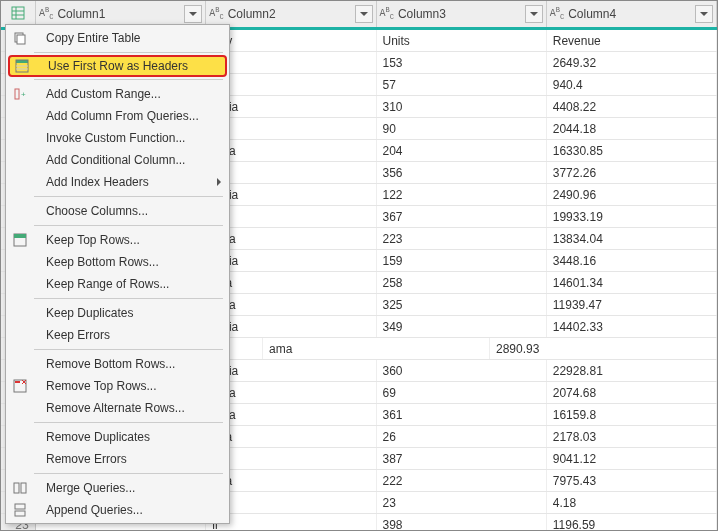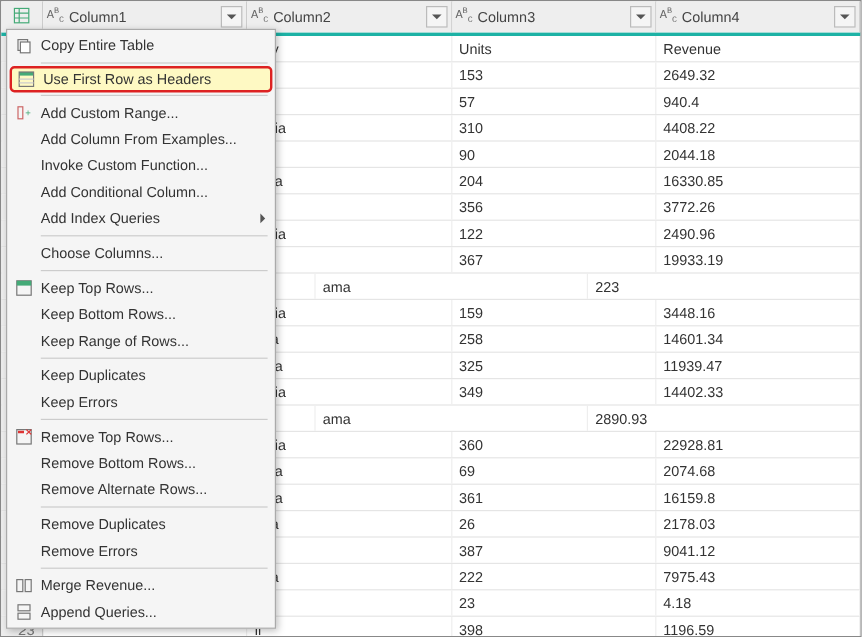--- a/index.html
+++ b/index.html
@@ -101,20 +101,21 @@
       box-shadow: 2px 2px 6px rgba(0,0,0,0.25);
       z-index: 10;
       padding: 2px 0;
     }
     .menu-item {
       display: flex;
       align-items: center;
       height: 22px;
       padding: 0 8px 0 4px;
       cursor: default;
+      gap: 12px;
     }
     .menu-icon {
       width: 20px;
       height: 18px;
       margin-right: 4px;
       display: flex;
       align-items: center;
       justify-content: center;
       flex-shrink: 0;
     }
@@ -125,21 +126,21 @@
       border-top: 4px solid transparent;
       border-bottom: 4px solid transparent;
       border-left: 4px solid #555;
     }
     .menu-sep {
       height: 1px;
       background: #ccc;
       margin: 3px 6px 3px 28px;
     }
     .highlighted {
-      background: #fef9c3;
+      background: #fde047;
       justify-content: center;
     }
     .red-box {
       border: 2px solid #d22;
       border-radius: 4px;
       margin: -1px 2px;
       padding-left:2px;
     }
     .table-body {
       position: relative;
@@ -251,20 +252,21 @@
       <div class="cell"></div>
       <div class="cell">il</div>
       <div class="cell">367</div>
       <div class="cell">19933.19</div>
     </div>
     <div class="data-row">
       <div class="row-num">10</div>
       <div class="cell"></div>
       <div class="cell">ama</div>
       <div class="cell">223</div>
+      <div class="cell">13834.04</div>
     </div>
     <div class="data-row">
       <div class="row-num">11</div>
       <div class="cell"></div>
       <div class="cell">mbia</div>
       <div class="cell">159</div>
       <div class="cell">3448.16</div>
     </div>
     <div class="data-row">
       <div class="row-num">12</div>
@@ -385,33 +387,33 @@
     <span class="menu-icon">
         <svg viewBox="0 0 14 14">
           <rect x="2" y="2" width="4" height="10" fill="none" stroke="#c66"></rect>
           <text x="8" y="10" font-size="8" fill="#4a7">+</text>
         </svg>
       </span>
     <span class="menu-label">Add Custom Range...</span>
   </div>
   <div class="menu-item">
     <span class="menu-icon"></span>
-    <span class="menu-label">Add Column From Examples...</span>
+    <span class="menu-label">Add Column From Queries...</span>
   </div>
   <div class="menu-item">
     <span class="menu-icon"></span>
     <span class="menu-label">Invoke Custom Function...</span>
   </div>
   <div class="menu-item">
     <span class="menu-icon"></span>
     <span class="menu-label">Add Conditional Column...</span>
   </div>
   <div class="menu-item">
     <span class="menu-icon"></span>
-    <span class="menu-label">Add Index Queries</span>
+    <span class="menu-label">Add Index Headers</span>
     <span class="menu-arrow"></span>
   </div>
   <div class="menu-sep"></div>
   <div class="menu-item">
     <span class="menu-icon"></span>
     <span class="menu-label">Choose Columns...</span>
   </div>
   <div class="menu-sep"></div>
   <div class="menu-item">
     <span class="menu-icon">
@@ -433,57 +435,57 @@
   <div class="menu-sep"></div>
   <div class="menu-item">
     <span class="menu-icon"></span>
     <span class="menu-label">Keep Duplicates</span>
   </div>
   <div class="menu-item">
     <span class="menu-icon"></span>
     <span class="menu-label">Keep Errors</span>
   </div>
   <div class="menu-sep"></div>
+  <div class="menu-item">
+    <span class="menu-icon"></span>
+    <span class="menu-label">Remove Bottom Rows...</span>
+  </div>
   <div class="menu-item">
     <span class="menu-icon">
         <svg viewBox="0 0 14 14">
           <rect x="1" y="1" width="12" height="12" fill="none" stroke="#777"></rect>
           <line x1="2" y1="3" x2="7" y2="3" stroke="#d33" stroke-width="2"></line>
           <line x1="9" y1="1" x2="13" y2="5" stroke="#d33"></line>
           <line x1="13" y1="1" x2="9" y2="5" stroke="#d33"></line>
         </svg>
       </span>
     <span class="menu-label">Remove Top Rows...</span>
   </div>
   <div class="menu-item">
     <span class="menu-icon"></span>
-    <span class="menu-label">Remove Bottom Rows...</span>
-  </div>
-  <div class="menu-item">
-    <span class="menu-icon"></span>
     <span class="menu-label">Remove Alternate Rows...</span>
   </div>
   <div class="menu-sep"></div>
   <div class="menu-item">
     <span class="menu-icon"></span>
     <span class="menu-label">Remove Duplicates</span>
   </div>
   <div class="menu-item">
     <span class="menu-icon"></span>
     <span class="menu-label">Remove Errors</span>
   </div>
   <div class="menu-sep"></div>
   <div class="menu-item">
     <span class="menu-icon">
         <svg viewBox="0 0 14 14">
           <rect x="1" y="2" width="5" height="10" fill="none" stroke="#777"></rect>
           <rect x="8" y="2" width="5" height="10" fill="none" stroke="#777"></rect>
         </svg>
       </span>
-    <span class="menu-label">Merge Revenue...</span>
+    <span class="menu-label">Merge Queries...</span>
   </div>
   <div class="menu-item">
     <span class="menu-icon">
         <svg viewBox="0 0 14 14">
           <rect x="2" y="1" width="10" height="5" fill="none" stroke="#777"></rect>
           <rect x="2" y="8" width="10" height="5" fill="none" stroke="#777"></rect>
         </svg>
       </span>
     <span class="menu-label">Append Queries...</span>
   </div>

